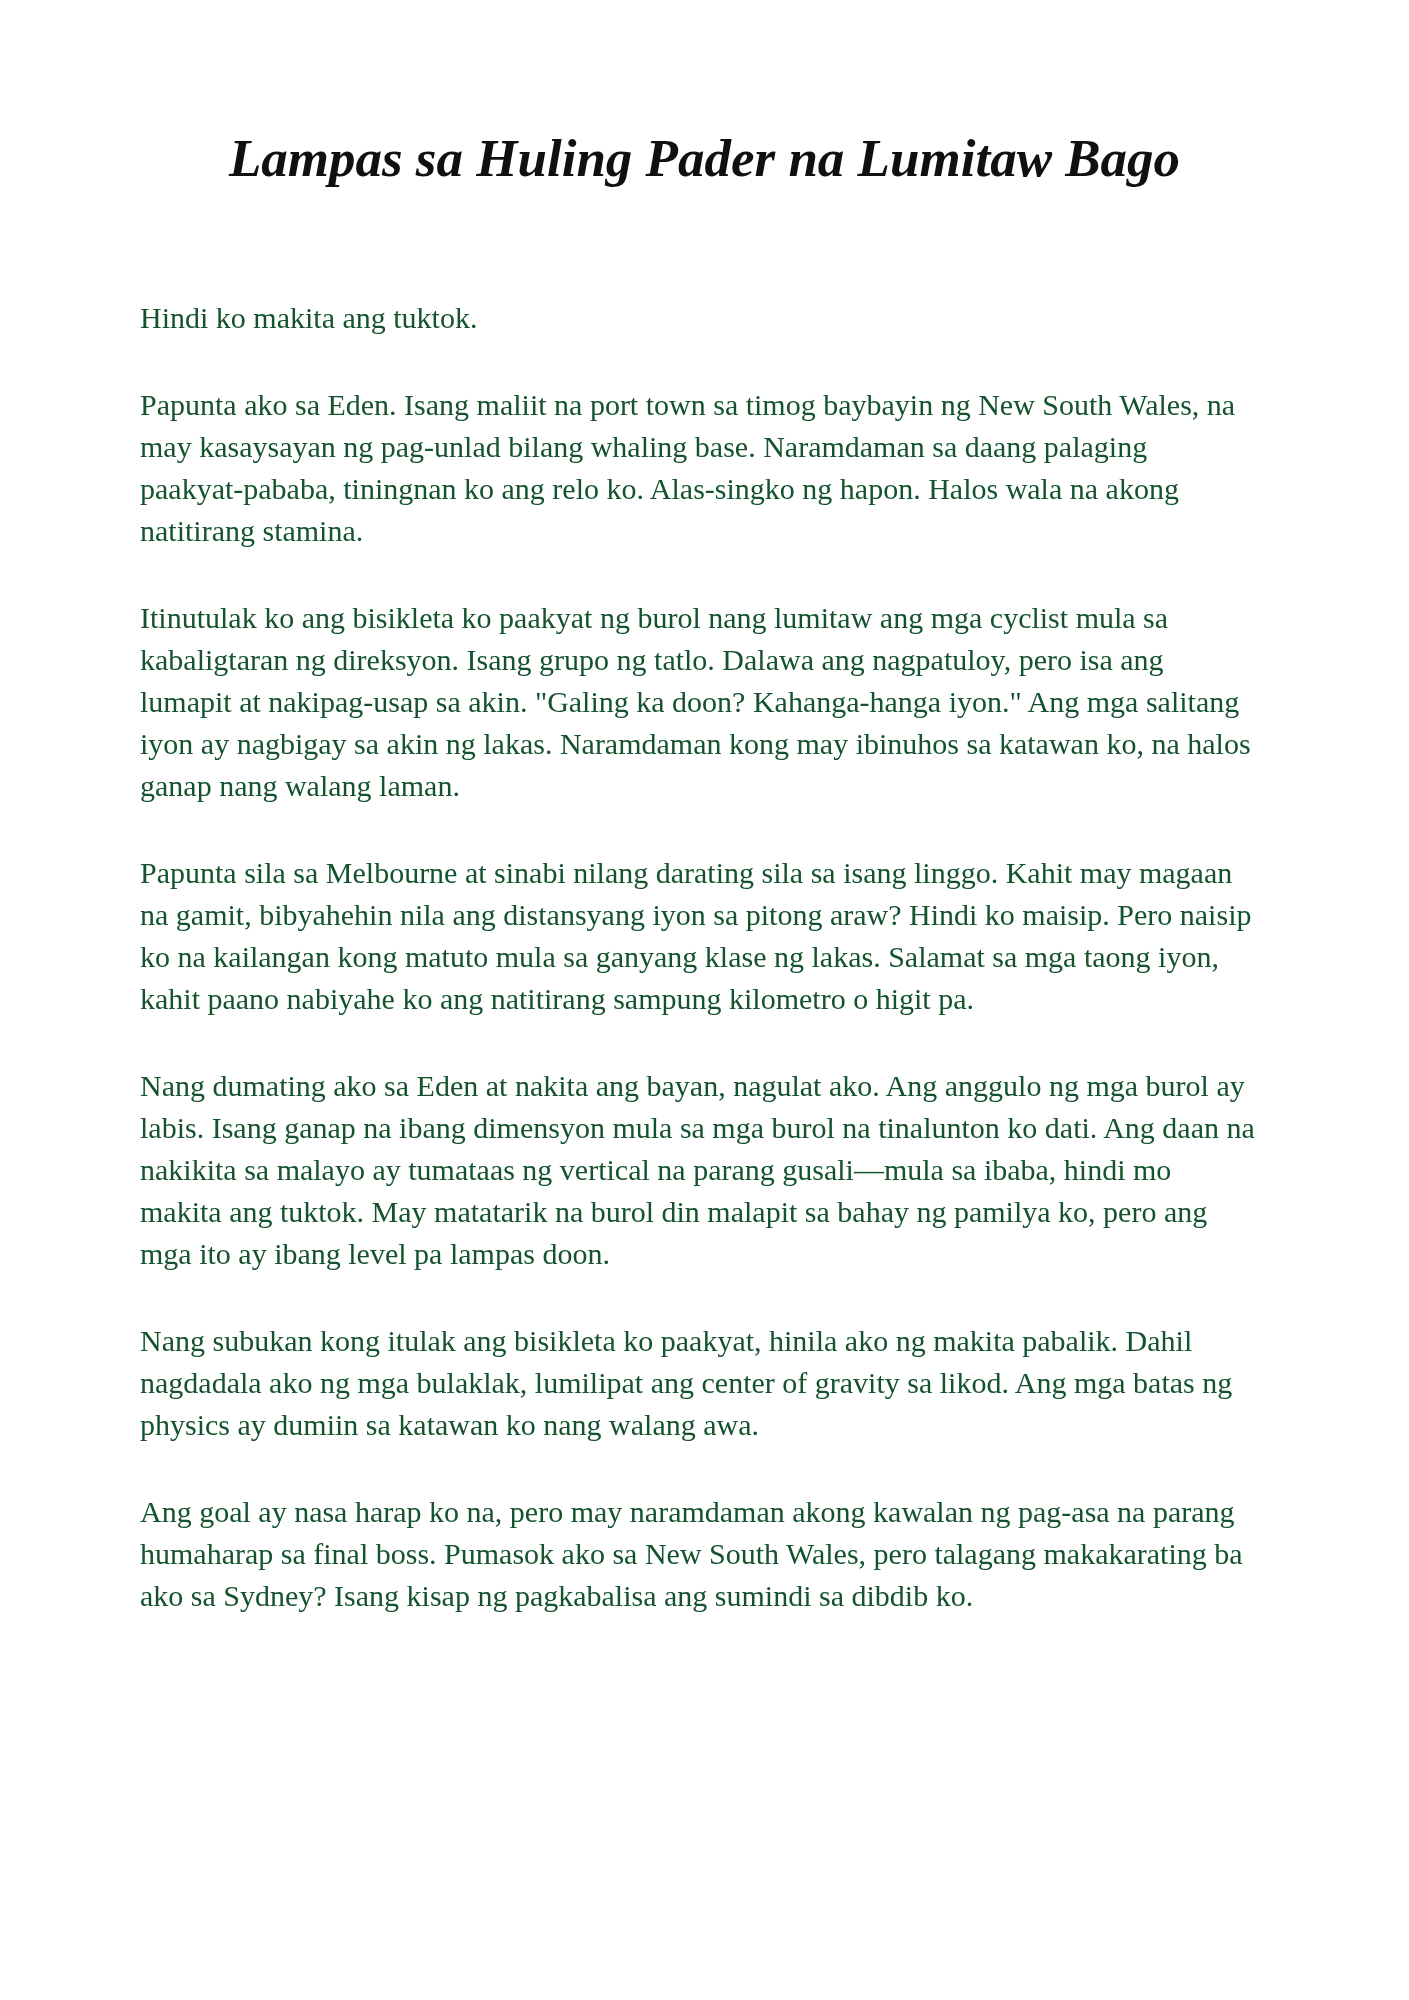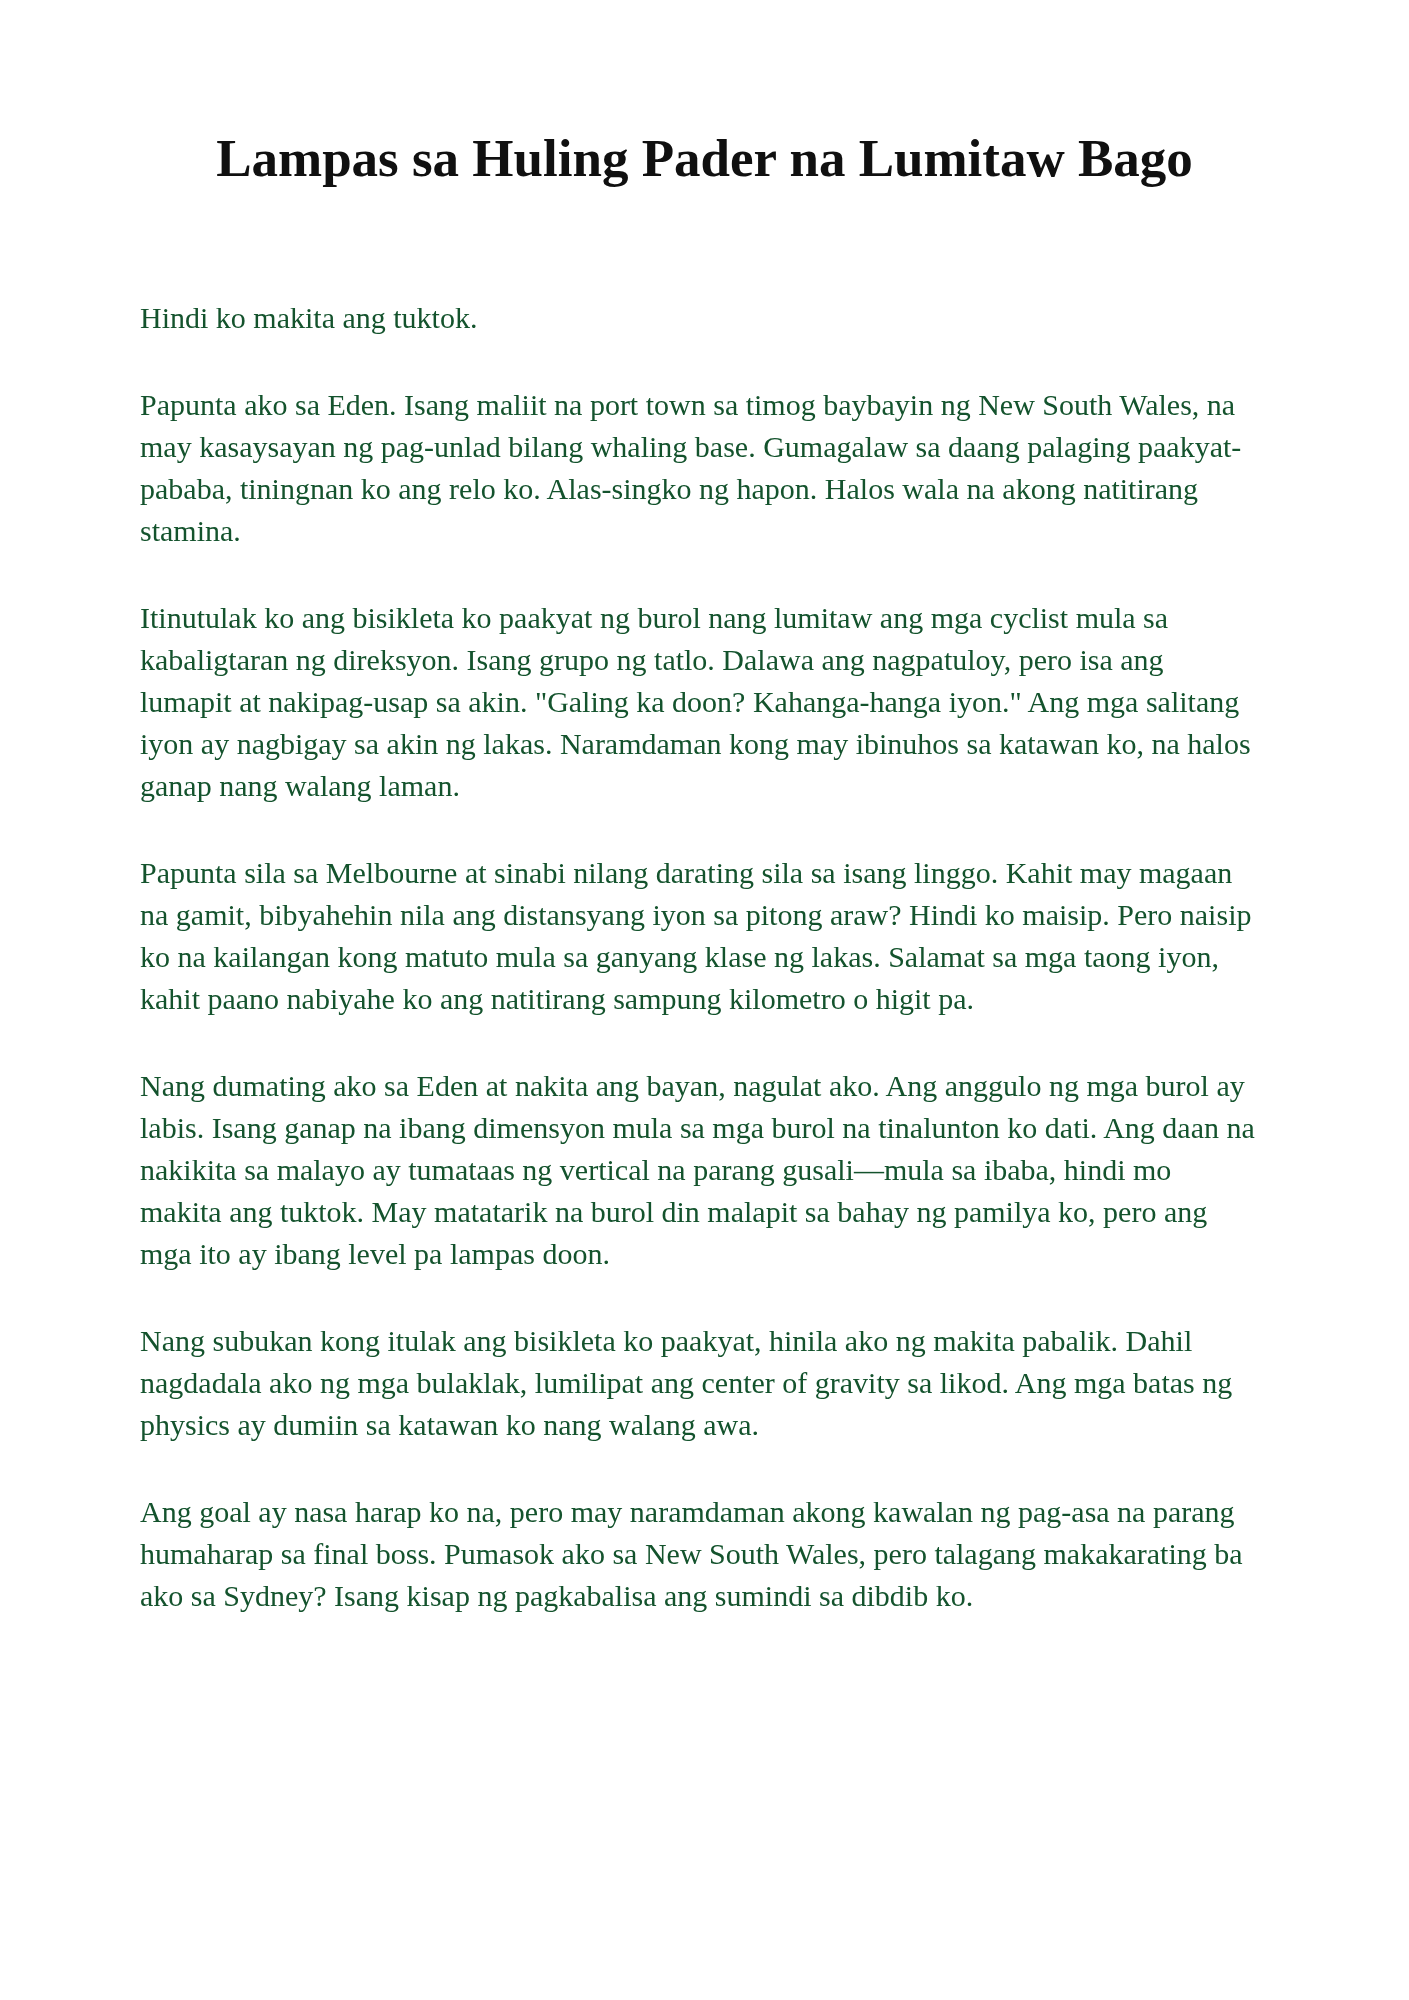--- a/index.html
+++ b/index.html
@@ -24,20 +24,21 @@
     padding: 0;
     text-align: center;
     font-size: 53px;
     line-height: 61px;
     font-weight: bold;
     color: #101010;
     letter-spacing: 0px;
   }
   .title-line {
     display: block;
+    font-style: italic;
   }
   .article-body {
     margin: 108px 154px 0 140px;
     width: 1115px;
   }
   .article-body p {
     margin: 0 0 45px 0;
     padding: 0;
     font-size: 30px;
     line-height: 42px;
@@ -48,21 +49,21 @@
 </head>
 <body>
 
 <div class="page">
   <h1 class="title">
     <span class="title-line">Lampas sa Huling Pader na Lumitaw Bago</span>
   </h1>
 
   <div class="article-body">
     <p>Hindi ko makita ang tuktok.</p>
-    <p>Papunta ako sa Eden. Isang maliit na port town sa timog baybayin ng New South Wales, na may kasaysayan ng pag-unlad bilang whaling base. Gumagalaw sa daang palaging paakyat-pababa, tiningnan ko ang relo ko. Alas-singko ng hapon. Halos wala na akong natitirang stamina.</p>
+    <p>Papunta ako sa Eden. Isang maliit na port town sa timog baybayin ng New South Wales, na may kasaysayan ng pag-unlad bilang whaling base. Naramdaman sa daang palaging paakyat-pababa, tiningnan ko ang relo ko. Alas-singko ng hapon. Halos wala na akong natitirang stamina.</p>
     <p>Itinutulak ko ang bisikleta ko paakyat ng burol nang lumitaw ang mga cyclist mula sa kabaligtaran ng direksyon. Isang grupo ng tatlo. Dalawa ang nagpatuloy, pero isa ang lumapit at nakipag-usap sa akin. "Galing ka doon? Kahanga-hanga iyon." Ang mga salitang iyon ay nagbigay sa akin ng lakas. Naramdaman kong may ibinuhos sa katawan ko, na halos ganap nang walang laman.</p>
     <p>Papunta sila sa Melbourne at sinabi nilang darating sila sa isang linggo. Kahit may magaan na gamit, bibyahehin nila ang distansyang iyon sa pitong araw? Hindi ko maisip. Pero naisip ko na kailangan kong matuto mula sa ganyang klase ng lakas. Salamat sa mga taong iyon, kahit paano nabiyahe ko ang natitirang sampung kilometro o higit pa.</p>
     <p>Nang dumating ako sa Eden at nakita ang bayan, nagulat ako. Ang anggulo ng mga burol ay labis. Isang ganap na ibang dimensyon mula sa mga burol na tinalunton ko dati. Ang daan na nakikita sa malayo ay tumataas ng vertical na parang gusali—mula sa ibaba, hindi mo makita ang tuktok. May matatarik na burol din malapit sa bahay ng pamilya ko, pero ang mga ito ay ibang level pa lampas doon.</p>
     <p>Nang subukan kong itulak ang bisikleta ko paakyat, hinila ako ng makita pabalik. Dahil nagdadala ako ng mga bulaklak, lumilipat ang center of gravity sa likod. Ang mga batas ng physics ay dumiin sa katawan ko nang walang awa.</p>
     <p>Ang goal ay nasa harap ko na, pero may naramdaman akong kawalan ng pag-asa na parang humaharap sa final boss. Pumasok ako sa New South Wales, pero talagang makakarating ba ako sa Sydney? Isang kisap ng pagkabalisa ang sumindi sa dibdib ko.</p>
   </div>
 
 </div>
 
 </body></html>

